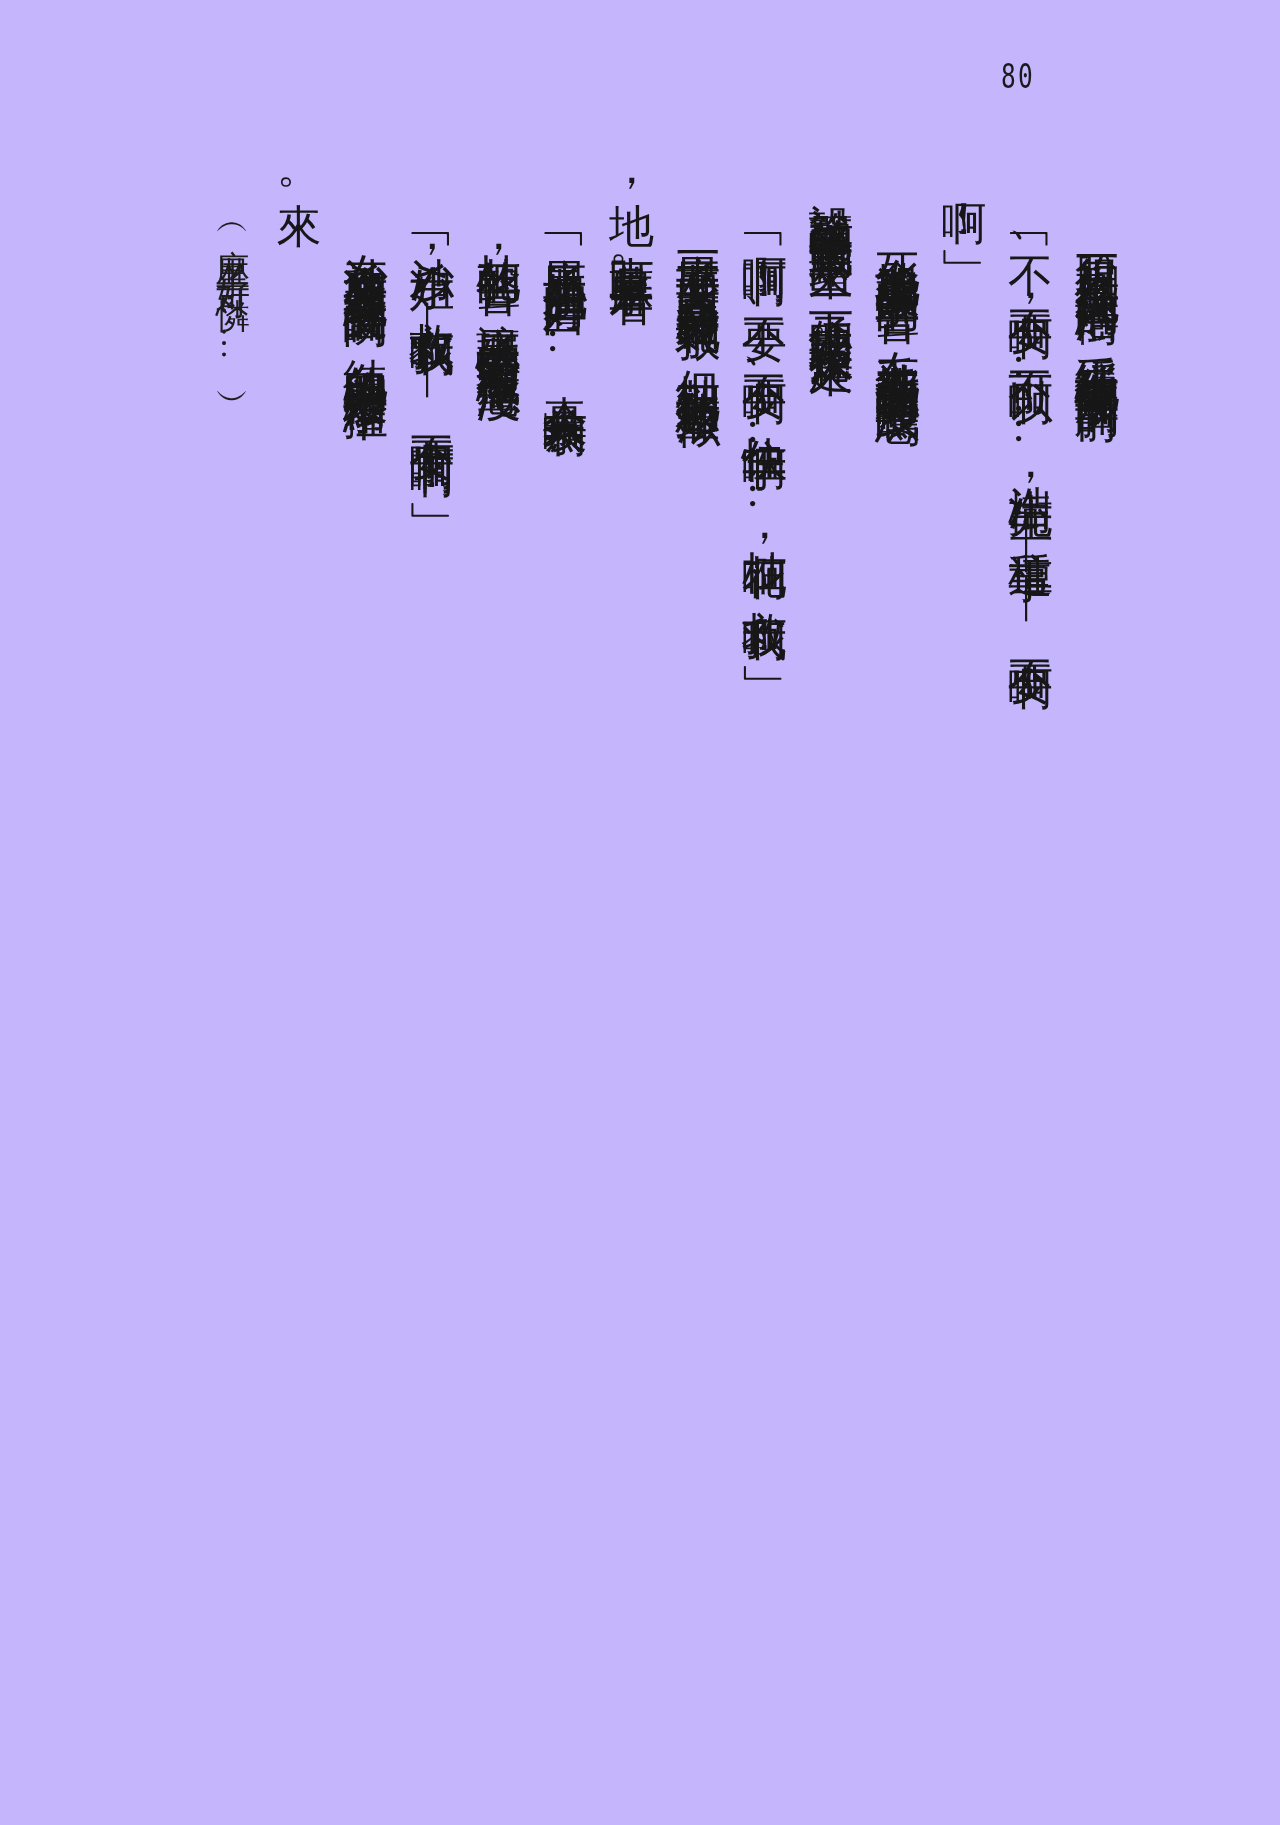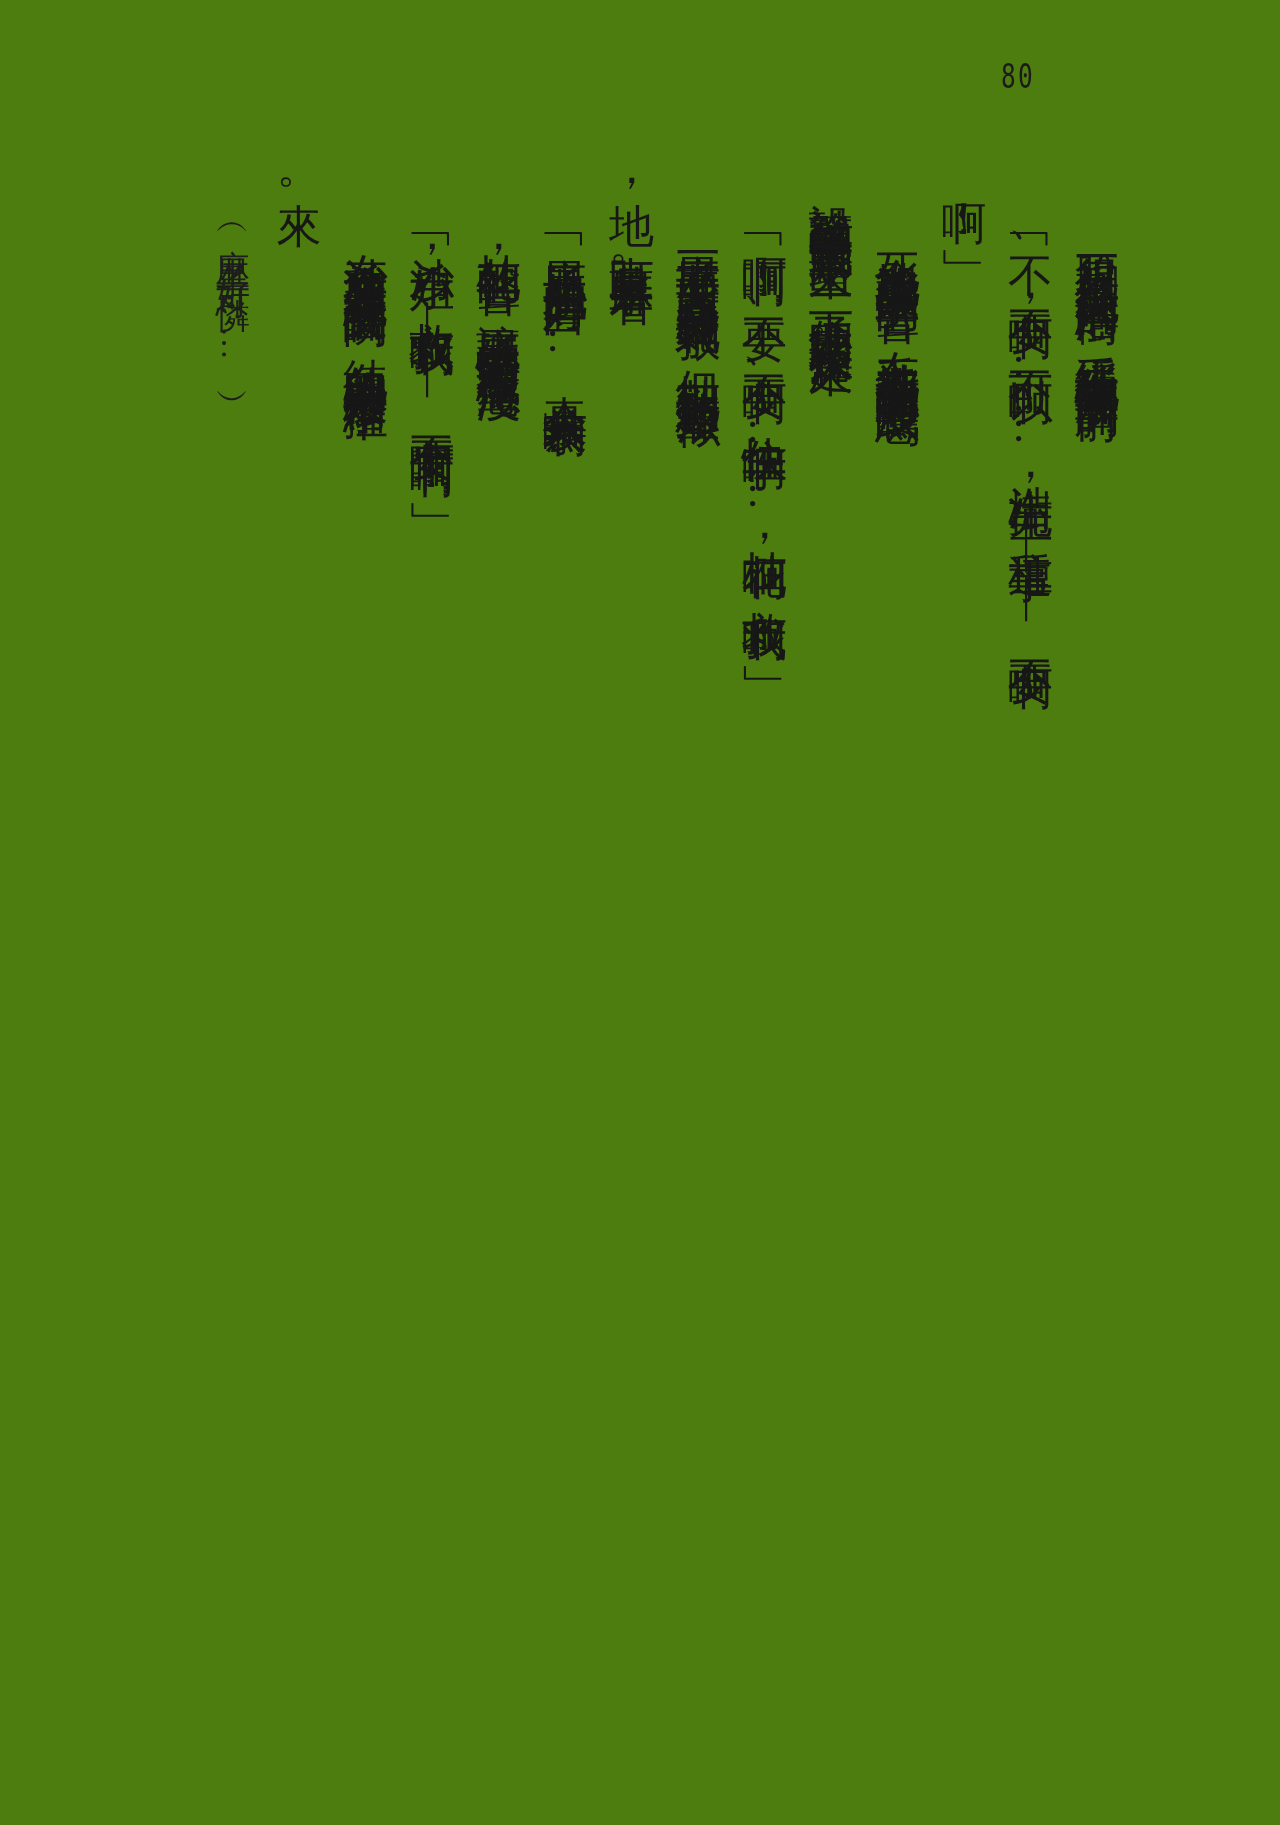--- a/index.html
+++ b/index.html
@@ -4,21 +4,21 @@
 <style>
   html, body {
     margin: 0;
     padding: 0;
     background: #ffffff;
   }
   .page {
     position: relative;
     width: 1280px;
     height: 1825px;
-    background: #4d7c0f;
+    background: #c4b5fd;
     overflow: hidden;
   }
   .page-number {
     position: absolute;
     left: 1001px;
     top: 56px;
     font-family: "DejaVu Sans Mono", "Liberation Mono", monospace;
     font-size: 34px;
     letter-spacing: 3px;
     color: #1b1b1b;

